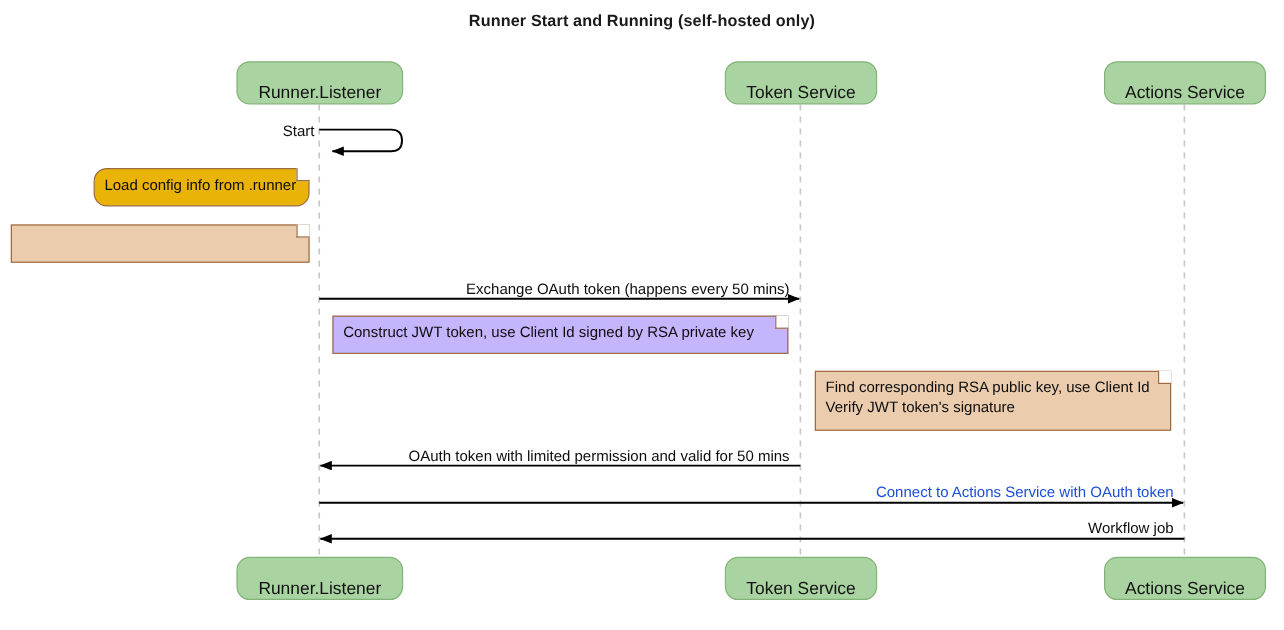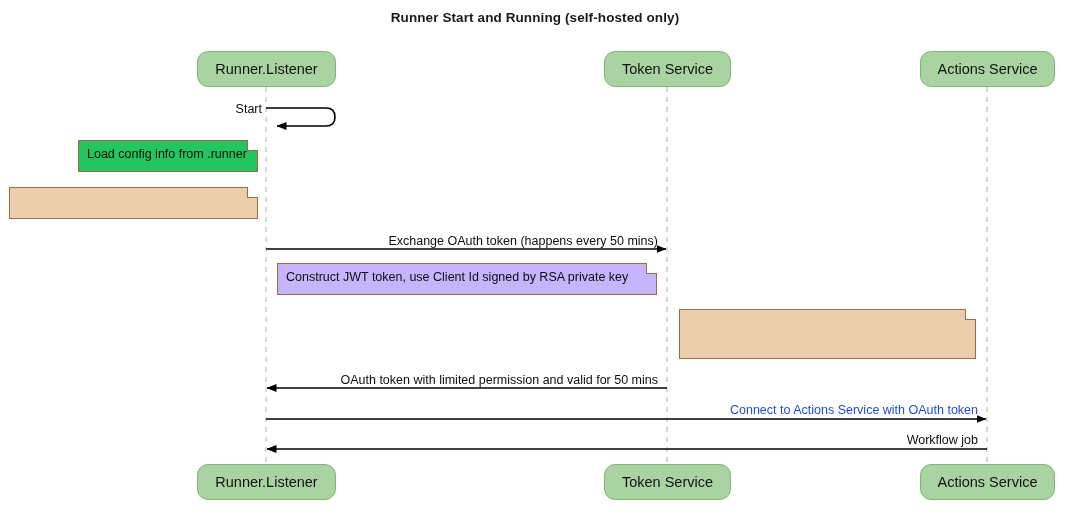--- a/index.html
+++ b/index.html
@@ -23,21 +23,21 @@
   }
 
   
   .actor{
     position:absolute;
     box-sizing:border-box;
     background:#a9d3a0;
     border:1px solid #82b377;
     border-radius:11px;
     display:flex;
-    align-items:center;
+    align-items:flex-end;
     justify-content:center;
     font-size:14.5px;
     color:#111111;
     white-space:nowrap;
   }
 
   
   .note{
     position:absolute;
     box-sizing:border-box;
@@ -115,24 +115,25 @@
         <span>Runner.Listener</span>
       </div>
       <div class="actor" style="left: 604px; top: 464px; width: 127px; height: 36px; background: rgb(169, 211, 160); border-color: rgb(130, 179, 119);">
         <span>Token Service</span>
       </div>
       <div class="actor" style="left: 920px; top: 464px; width: 135px; height: 36px; background: rgb(169, 211, 160); border-color: rgb(130, 179, 119);">
         <span>Actions Service</span>
       </div>
     </div>
   <div id="notes-layer">
-      <div class="note" style="left: 78px; top: 140px; width: 180px; height: 32px; background: #22c55e; border-color: rgb(156, 107, 67);"><span>Load config info from .runner</span><span class="fold" style="border-left-color: rgb(156, 107, 67); border-bottom-color: rgb(156, 107, 67);"></span></div>
+      <div class="note" style="left: 78px; top: 140px; width: 180px; height: 32px; background: #eab308; border-color: rgb(156, 107, 67); border-radius: 11px;"><span>Load config info from .runner</span><span class="fold" style="border-left-color: rgb(156, 107, 67); border-bottom-color: rgb(156, 107, 67);"></span></div>
       <div class="note" style="left: 9px; top: 187px; width: 249px; height: 32px; background: rgb(235, 205, 174); border-color: rgb(156, 107, 67);"><span class="fold" style="border-left-color: rgb(156, 107, 67); border-bottom-color: rgb(156, 107, 67);"></span></div>
       <div class="note" style="left: 277px; top: 263px; width: 380px; height: 32px; background: #c4b5fd; border-color: rgb(156, 107, 67);"><span>Construct JWT token, use Client Id signed by RSA private key</span><span class="fold" style="border-left-color: rgb(156, 107, 67); border-bottom-color: rgb(156, 107, 67);"></span></div>
-      <div class="note" style="left: 679px; top: 309px; width: 297px; height: 50px; background: rgb(235, 205, 174); border-color: rgb(156, 107, 67);"><span class="fold" style="border-left-color: rgb(156, 107, 67); border-bottom-color: rgb(156, 107, 67);"></span></div>
+      <div class="note" style="left: 679px; top: 309px; width: 297px; height: 50px; background: rgb(235, 205, 174); border-color: rgb(156, 107, 67);"><span>Find corresponding RSA public key, use Client Id
+Verify JWT token's signature</span><span class="fold" style="border-left-color: rgb(156, 107, 67); border-bottom-color: rgb(156, 107, 67);"></span></div>
     </div>
   <div id="labels-layer">
       <div class="msg-label right-align" style="left: 200px; top: 102px; width: 62px; color: rgb(13, 13, 13);">Start</div>
       <div class="msg-label" style="left: 276px; top: 234px; width: 382px; color: rgb(13, 13, 13);">Exchange OAuth token (happens every 50 mins)</div>
       <div class="msg-label" style="left: 276px; top: 373px; width: 382px; color: rgb(13, 13, 13);">OAuth token with limited permission and valid for 50 mins</div>
       <div class="msg-label" style="left: 276px; top: 403px; width: 702px; color: #1d4ed8;">Connect to Actions Service with OAuth token</div>
       <div class="msg-label" style="left: 276px; top: 433px; width: 702px; color: rgb(13, 13, 13);">Workflow job</div>
     </div>
 
 </div>

